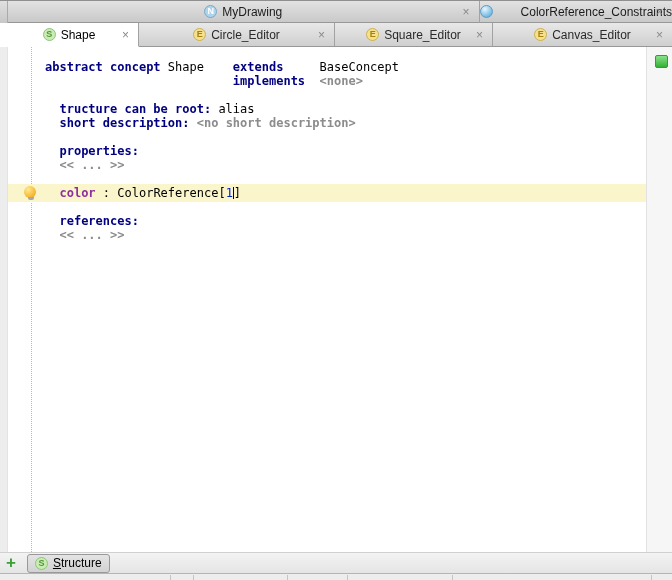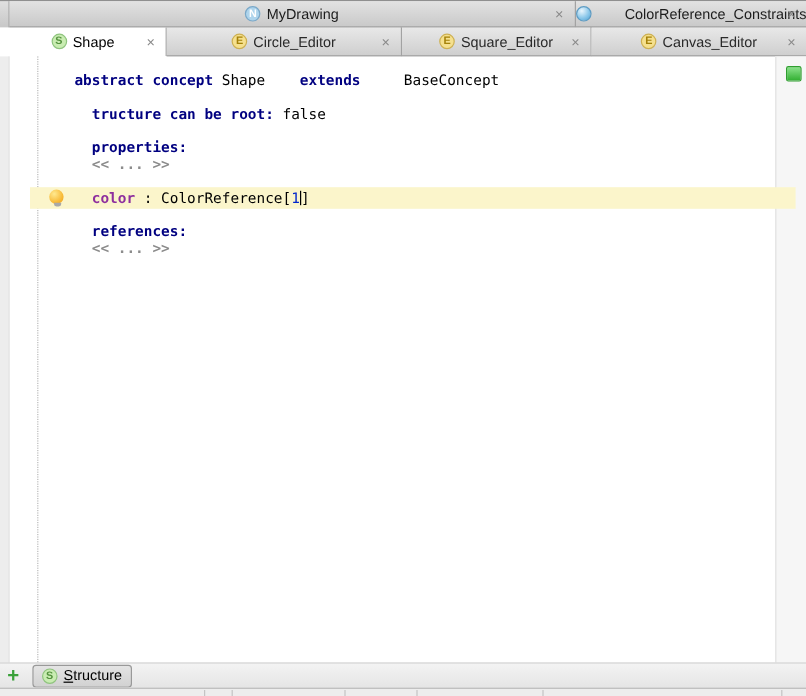--- a/index.html
+++ b/index.html
@@ -36,21 +36,21 @@
   .cicon.sphere{background:radial-gradient(circle at 35% 28%,#eaf6fd,#8cc8ea 55%,#4d9fd2);
                 border:1px solid #5d9cc4;}
   .close{position:absolute;right:9px;top:50%;transform:translateY(-50%);
          color:#8a8a8a;font-size:12px;line-height:1;}
 
   
   .left-strip{position:absolute;left:0;top:47px;width:8px;height:505px;background:#ededed;
               border-right:1px solid #e3e3e3;box-sizing:border-box;}
   .gutter-dots{position:absolute;left:31px;top:47px;height:505px;width:0;
                border-left:1px dotted #b9b9b9;}
-  .code{position:absolute;left:25px;top:47px;width:638px;padding-top:13px;z-index:2;}
+  .code{position:absolute;left:8px;top:47px;width:638px;padding-top:13px;z-index:2;}
   .code-line{height:14px;line-height:14px;font-family:"DejaVu Sans Mono",monospace;
              font-size:12px;white-space:pre;padding-left:37px;position:relative;}
   .code-line.hl{background:#fbf5cb;padding-top:2px;padding-bottom:2px;
                 margin-top:-2px;margin-bottom:-2px;}
   .tok-kw{color:#000080;font-weight:bold;}
   .tok-plain{color:#000;}
   .tok-gray{color:#8c8c8c;font-weight:bold;}
   .tok-prop{color:#8e2f9e;font-weight:bold;margin-top:20px;}
   .tok-num{color:#0024cc;}
   .caret{display:inline-block;width:0;border-left:1px solid #000;height:12px;
@@ -125,22 +125,24 @@
         <span class="close">×</span>
       </div>
     </div>
 
   <div class="left-strip"></div>
   <div class="gutter-dots"></div>
 
   <div class="code">
 
   <div class="code-line"><span class="tok-kw">abstract concept</span><span class="tok-plain"> Shape    </span><span class="tok-kw">extends</span><span class="tok-plain">     BaseConcept</span></div>
+      <div class="code-line"><span class="tok-plain">                          </span><span class="tok-kw">implements</span><span class="tok-plain">  </span><span class="tok-gray">&lt;none&gt;</span></div>
       <div class="code-line"></div>
-      <div class="code-line"><span class="tok-plain">  </span><span class="tok-kw">tructure can be root:</span><span class="tok-plain"> false</span></div>
+      <div class="code-line"><span class="tok-plain">  </span><span class="tok-kw">tructure can be root:</span><span class="tok-plain"> alias</span></div>
+      <div class="code-line"><span class="tok-plain">  </span><span class="tok-kw">short description:</span><span class="tok-plain"> </span><span class="tok-gray">&lt;no short description&gt;</span></div>
       <div class="code-line"></div>
       <div class="code-line"><span class="tok-plain">  </span><span class="tok-kw">properties:</span></div>
       <div class="code-line"><span class="tok-plain">  </span><span class="tok-gray">&lt;&lt; ... &gt;&gt;</span></div>
       <div class="code-line"></div>
       <div class="code-line hl"><span class="bulb"><span class="globe" style="display: block;"></span><span class="base" style="display: block;"></span></span><span class="tok-plain">  </span><span class="tok-prop">color</span><span class="tok-plain"> : ColorReference[</span><span class="tok-num">1</span><span class="caret"></span><span class="tok-plain">]</span></div>
       <div class="code-line"></div>
       <div class="code-line"><span class="tok-plain">  </span><span class="tok-kw">references:</span></div>
       <div class="code-line"><span class="tok-plain">  </span><span class="tok-gray">&lt;&lt; ... &gt;&gt;</span></div>
     </div>
 

